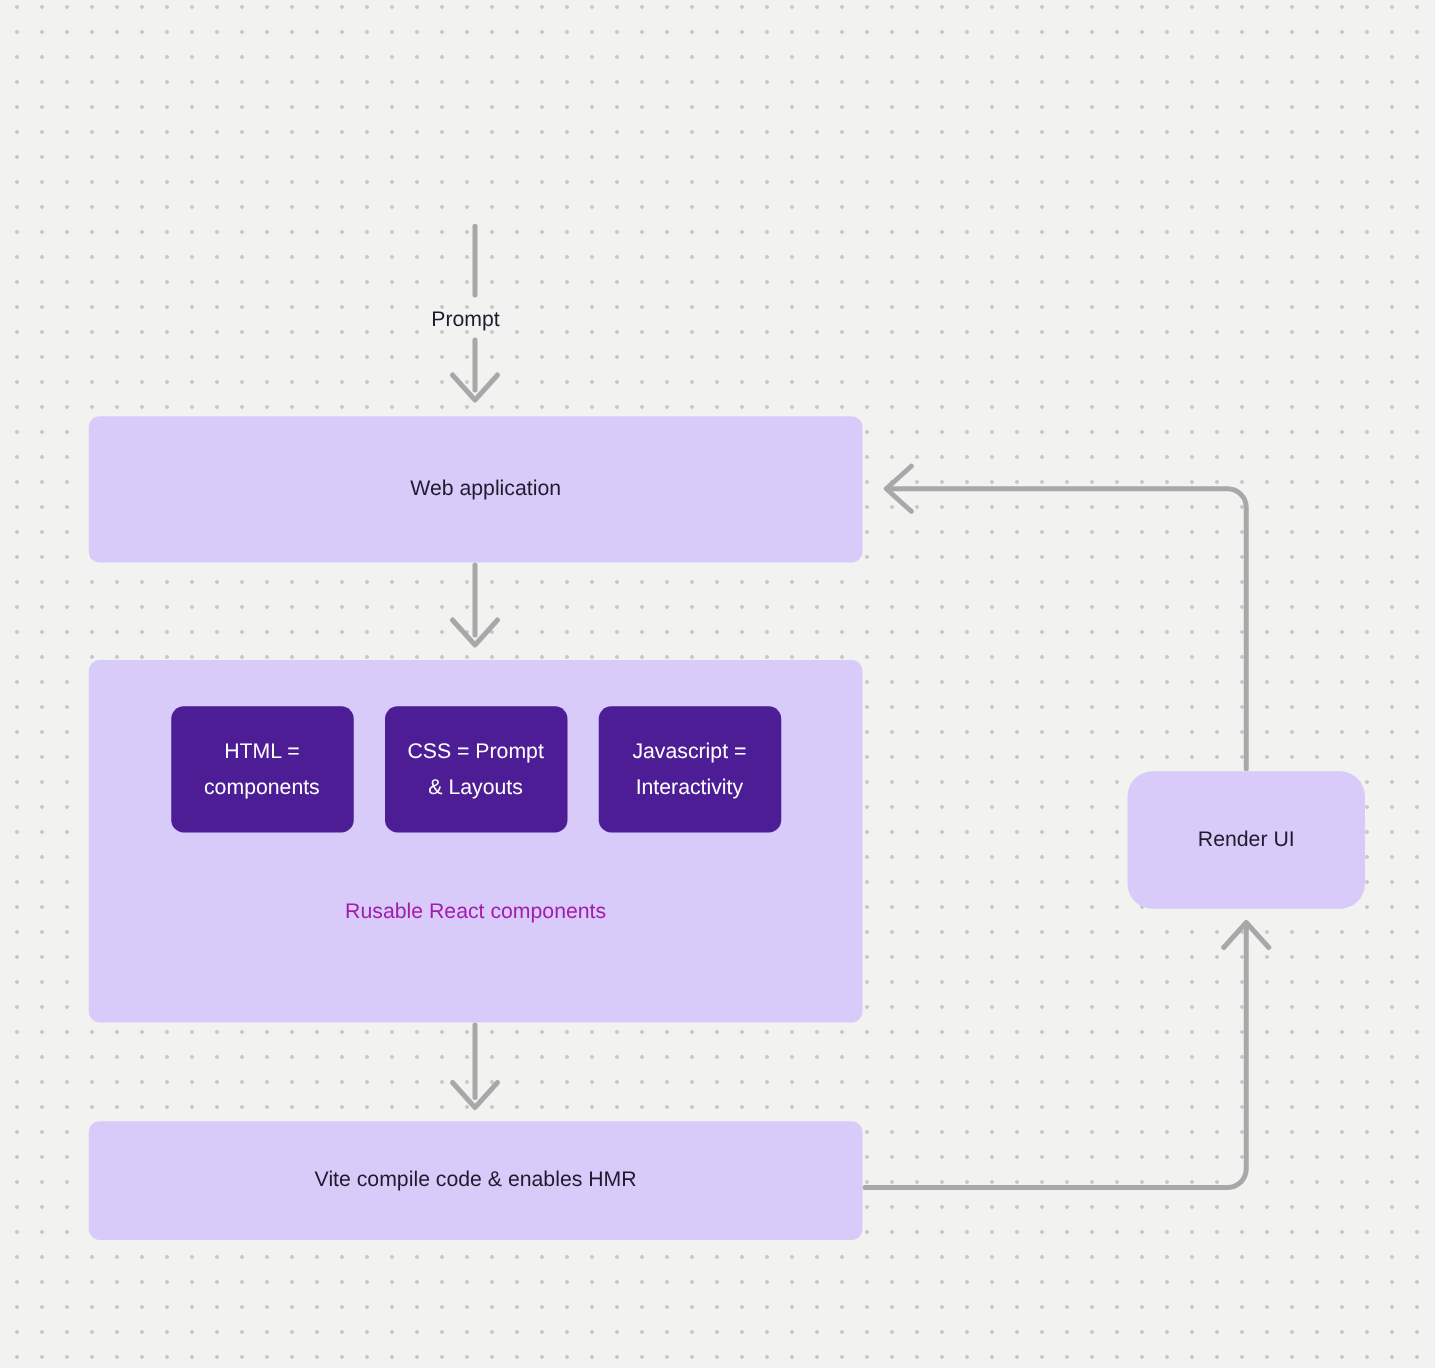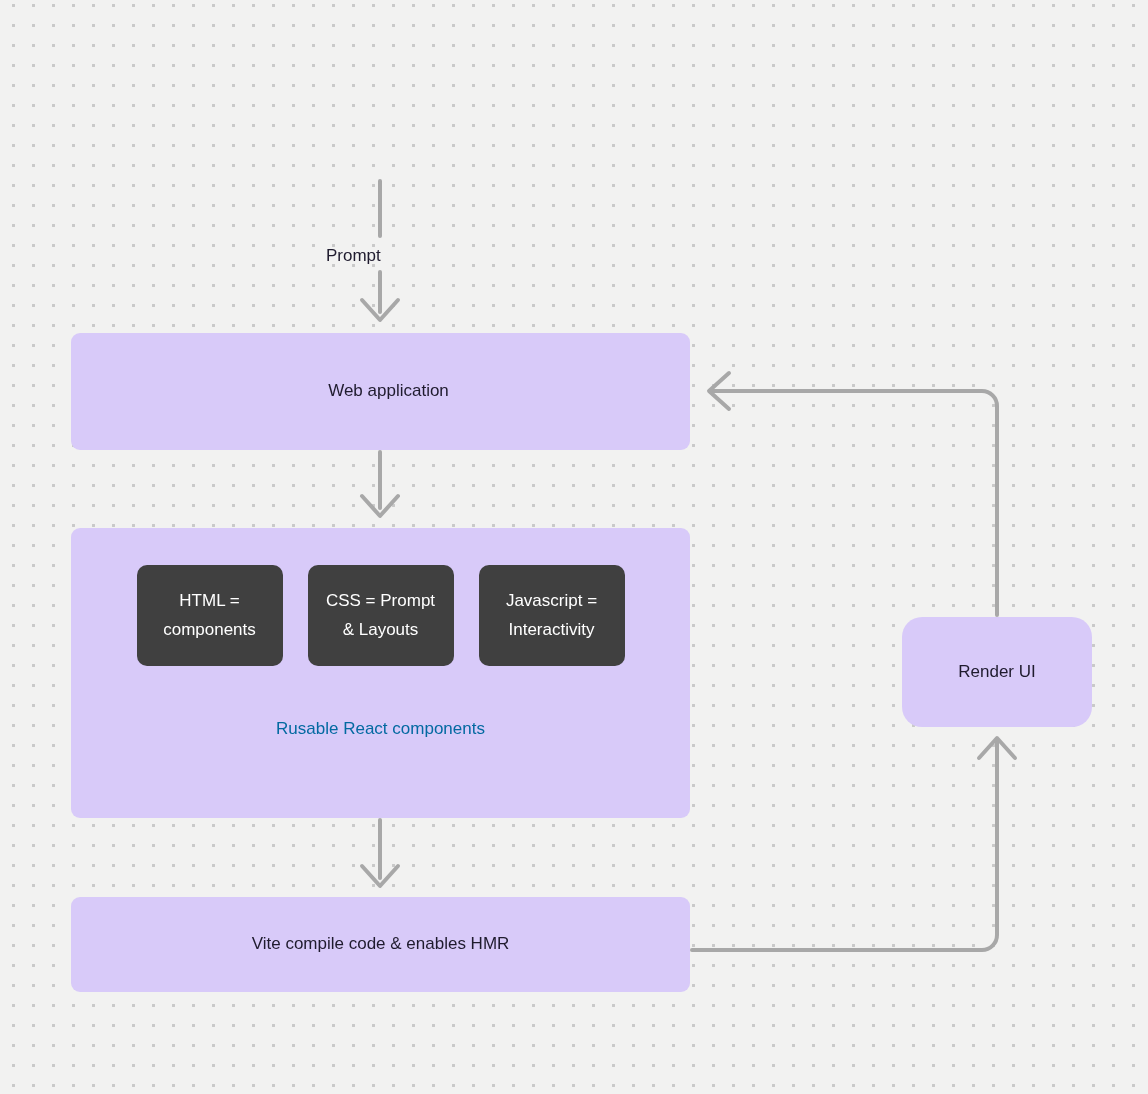--- a/index.html
+++ b/index.html
@@ -67,50 +67,50 @@
     top: 37px;
     width: 100%;
     display: flex;
     justify-content: center;
     gap: 25px;
   }
 
   .chip {
     width: 146px;
     height: 101px;
-    background: #404040;
+    background: #4c1d95;
     border-radius: 10px;
     display: flex;
     align-items: center;
     justify-content: center;
     color: #ffffff;
     font-size: 17px;
     line-height: 1.7;
     text-align: center;
     padding: 0 6px;
   }
 
   .components-caption {
     position: absolute;
     left: 0;
     top: 190px;
     width: 100%;
     text-align: center;
     font-size: 17px;
-    color: #0369a1;
+    color: #a21caf;
   }
 
   
   .edge-label {
     position: absolute;
     font-size: 17px;
     color: #1f1b2e;
     white-space: nowrap;
   }
-  .edge-label-prompt { left: 326px; top: 246px; }
+  .edge-label-prompt { left: 345px; top: 246px; }
 </style>
 </head>
 <body>
 
 <div id="canvas">
 
   <svg id="connectors" viewBox="0 0 1148 1094" width="1148" height="1094">
     <defs></defs>
 
     <g>

